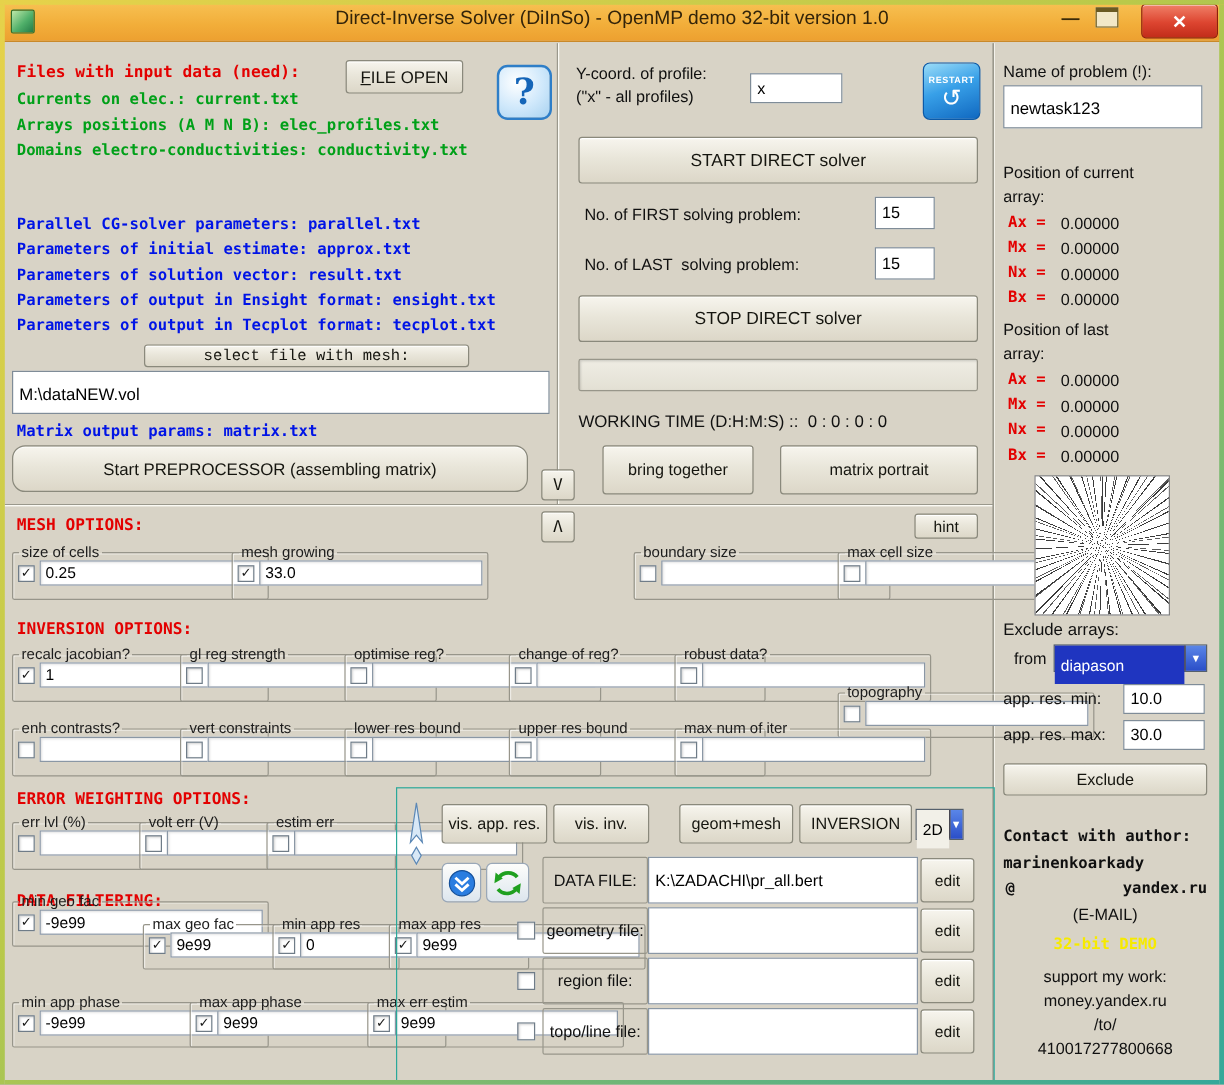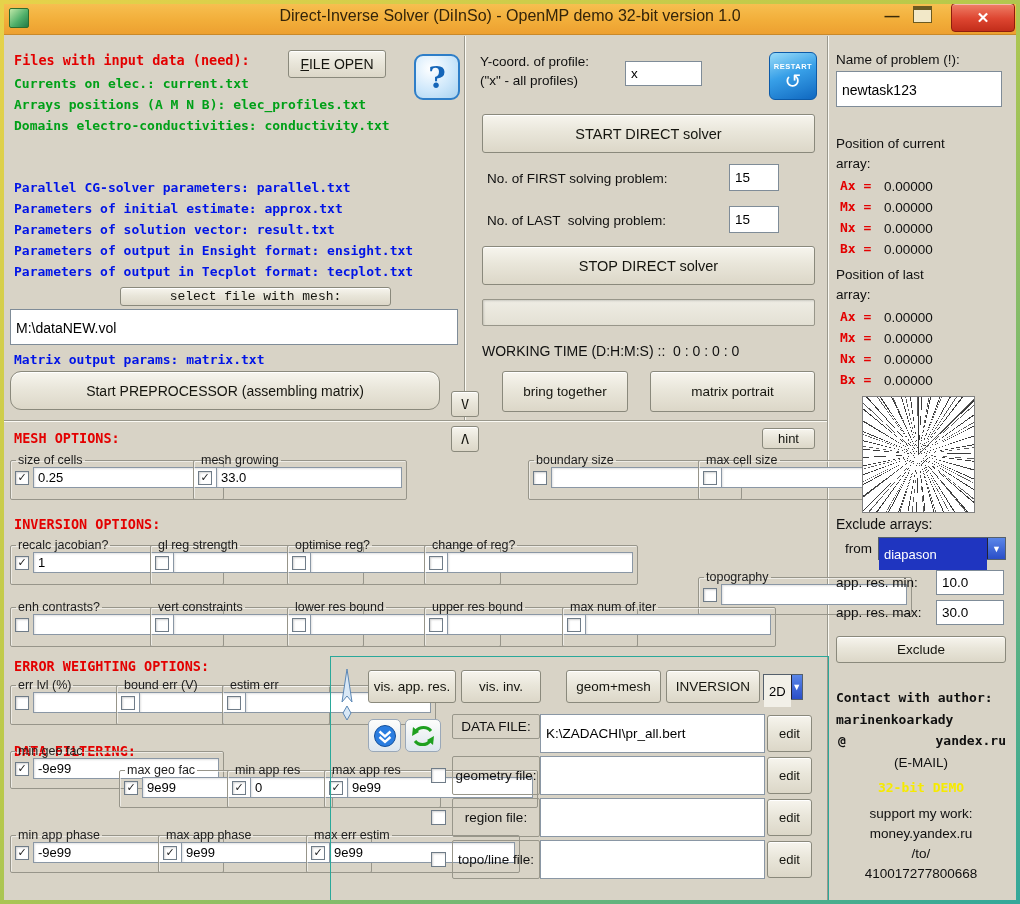--- a/index.html
+++ b/index.html
@@ -190,20 +190,27 @@
         <input class="gin" value="" style="">
       </div>
   </fieldset>
   <fieldset class="grp" style="left:424px;top:538px;width:127px;height:47px;">
     <legend>change of reg?</legend>
     <div class="grow">
         <div class="cb"></div>
         <input class="gin" value="" style="">
       </div>
   </fieldset>
+  <fieldset class="grp" style="left:562px;top:538px;width:118px;height:47px;">
+    <legend>robust data?</legend>
+    <div class="grow">
+        <div class="cb"></div>
+        <input class="gin" value="" style="">
+      </div>
+  </fieldset>
   <fieldset class="grp" style="left:698px;top:570px;width:117px;height:45px;">
     <legend>topography</legend>
     <div class="grow">
         <div class="cb"></div>
         <input class="gin" value="" style="">
       </div>
   </fieldset>
 
   <fieldset class="grp" style="left:10px;top:600px;width:131px;height:47px;">
     <legend>enh contrasts?</legend>
@@ -243,21 +250,21 @@
 
   <div class="abs mono red hd" style="left:14px;top:658px;">ERROR WEIGHTING OPTIONS:</div>
   <fieldset class="grp" style="left:10px;top:678px;width:96px;height:47px;">
     <legend>err lvl (%)</legend>
     <div class="grow">
         <div class="cb"></div>
         <input class="gin" value="" style="">
       </div>
   </fieldset>
   <fieldset class="grp" style="left:116px;top:678px;width:94px;height:47px;">
-    <legend>bound err (V)</legend>
+    <legend>volt err (V)</legend>
     <div class="grow">
         <div class="cb"></div>
         <input class="gin" value="" style="">
       </div>
   </fieldset>
   <fieldset class="grp" style="left:222px;top:678px;width:89px;height:47px;">
     <legend>estim err</legend>
     <div class="grow">
         <div class="cb"></div>
         <input class="gin" value="" style="">
@@ -344,21 +351,21 @@
   </div>
   <div class="icbox" style="left:405px;top:719px;width:36px;height:33px;">
     <svg width="26" height="24" viewBox="0 0 26 24">
       <path d="M21,7 A9,8 0 0,0 6,7" fill="none" stroke="#1fa01f" stroke-width="3"></path>
       <polygon points="3,3 9,8 2,12" fill="#1fa01f"></polygon>
       <path d="M5,17 A9,8 0 0,0 20,17" fill="none" stroke="#1fa01f" stroke-width="3"></path>
       <polygon points="23,21 17,16 24,12" fill="#1fa01f"></polygon>
     </svg>
   </div>
 
-  <div class="cell" style="left:452px;top:714px;width:88px;height:25px;">DATA FILE:</div>
+  <div class="cell" style="left:452px;top:714px;width:88px;height:39px;">DATA FILE:</div>
   <input class="cellin" style="left: 540px; top: 714px; width: 225px; height: 39px;" value="K:\ZADACHI\pr_all.bert">
   <div class="btn" style="left:767px;top:715px;width:45px;height:37px;font-size:13px;">edit</div>
 
   <div class="cb-abs" style="left:431px;top:768px;"></div>
   <div class="cell" style="left:452px;top:756px;width:88px;height:39px;">geometry file:</div>
   <input class="cellin" style="left: 540px; top: 756px; width: 225px; height: 39px;" value="">
   <div class="btn" style="left:767px;top:757px;width:45px;height:37px;font-size:13px;">edit</div>
 
   <div class="cb-abs" style="left:431px;top:810px;"></div>
   <div class="cell" style="left:452px;top:798px;width:88px;height:39px;">region file:</div>

